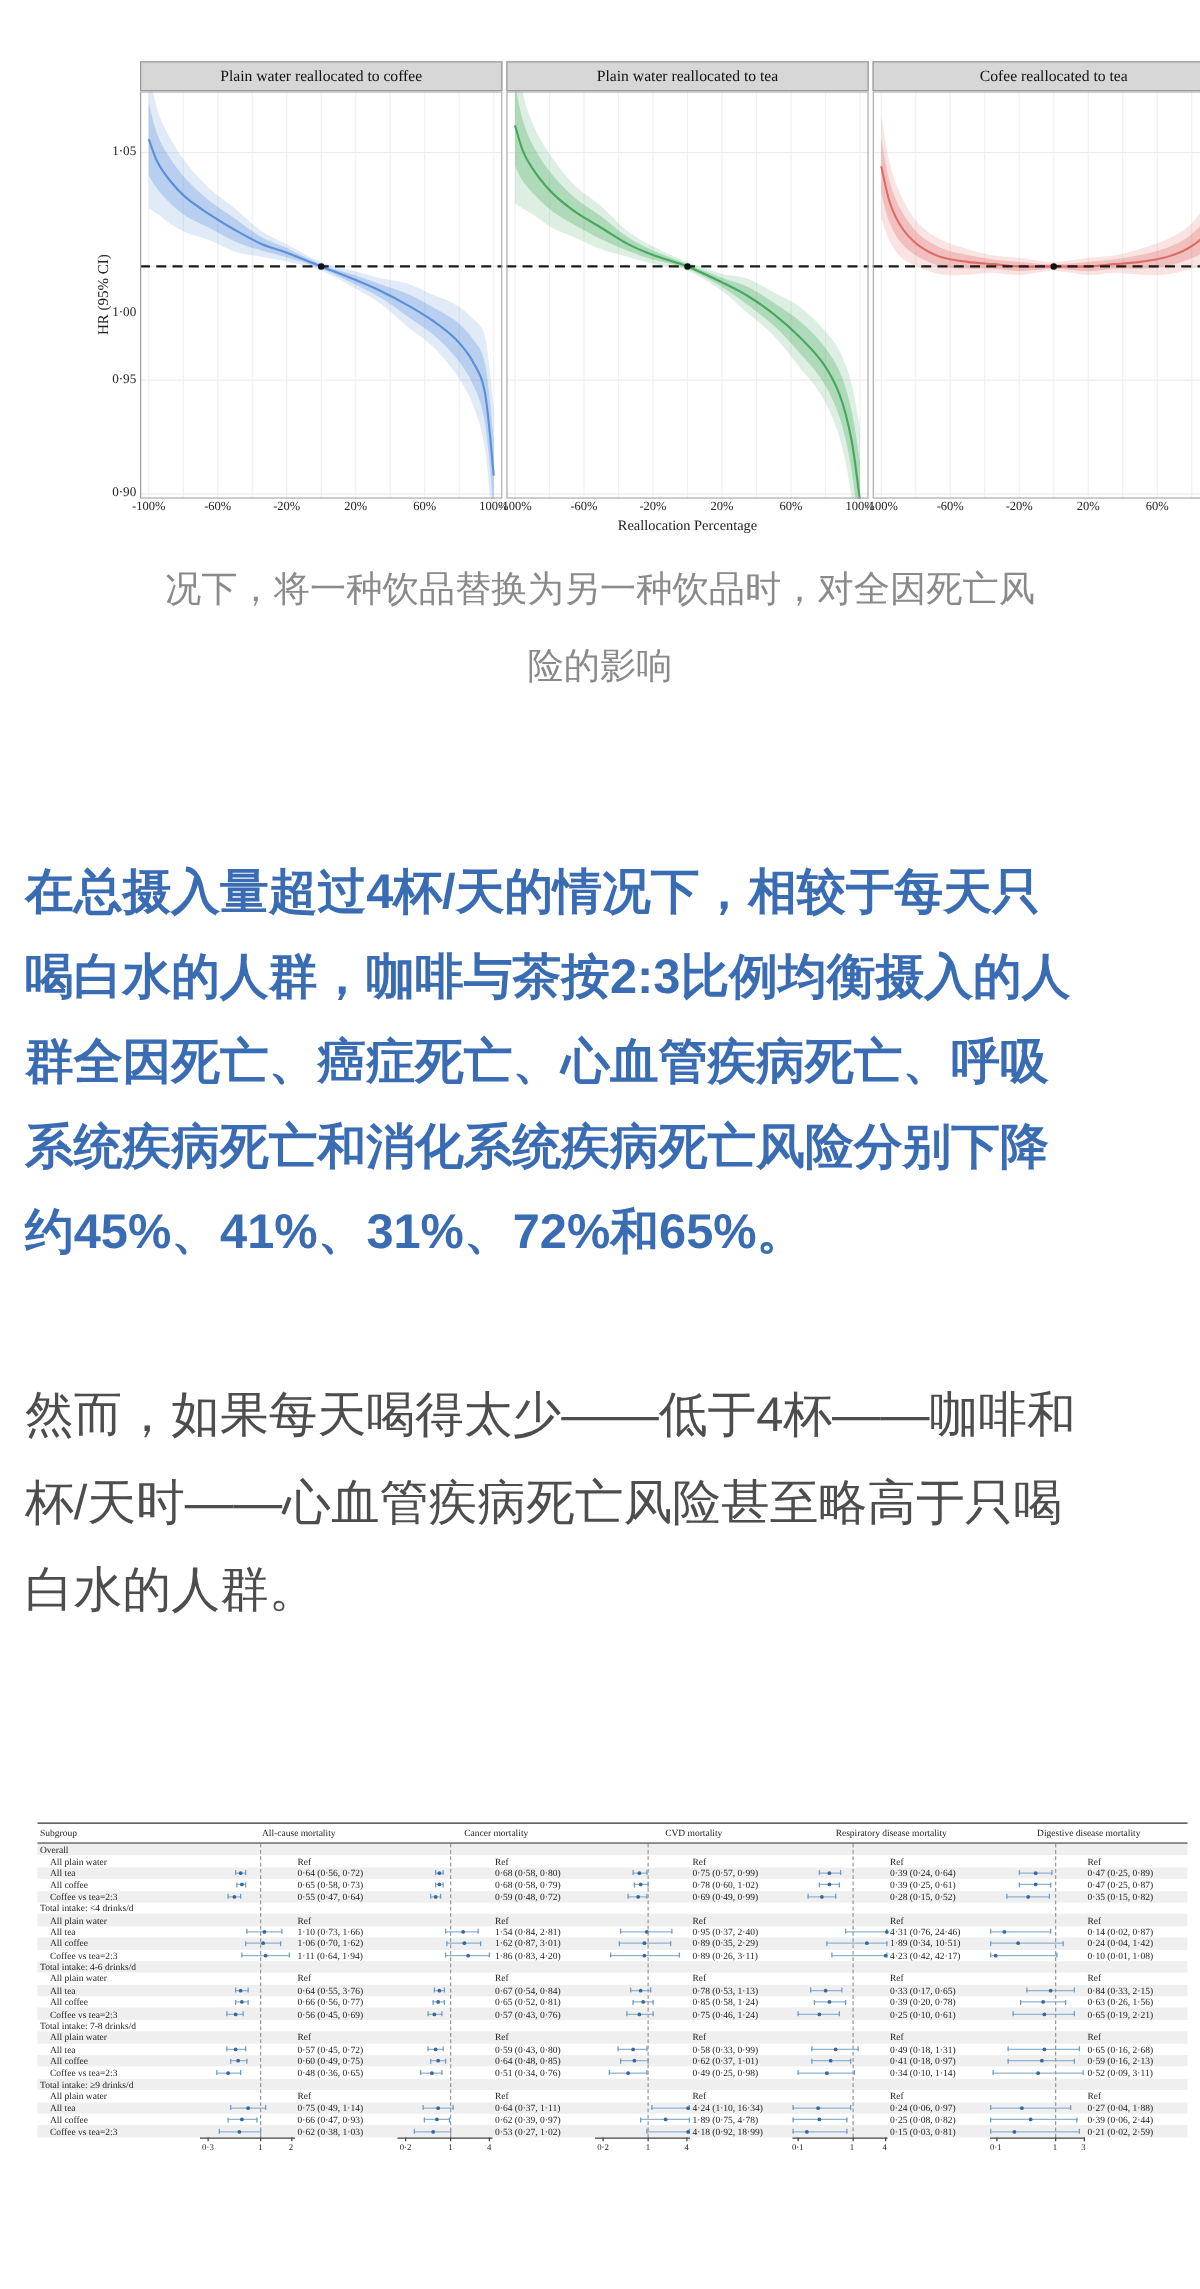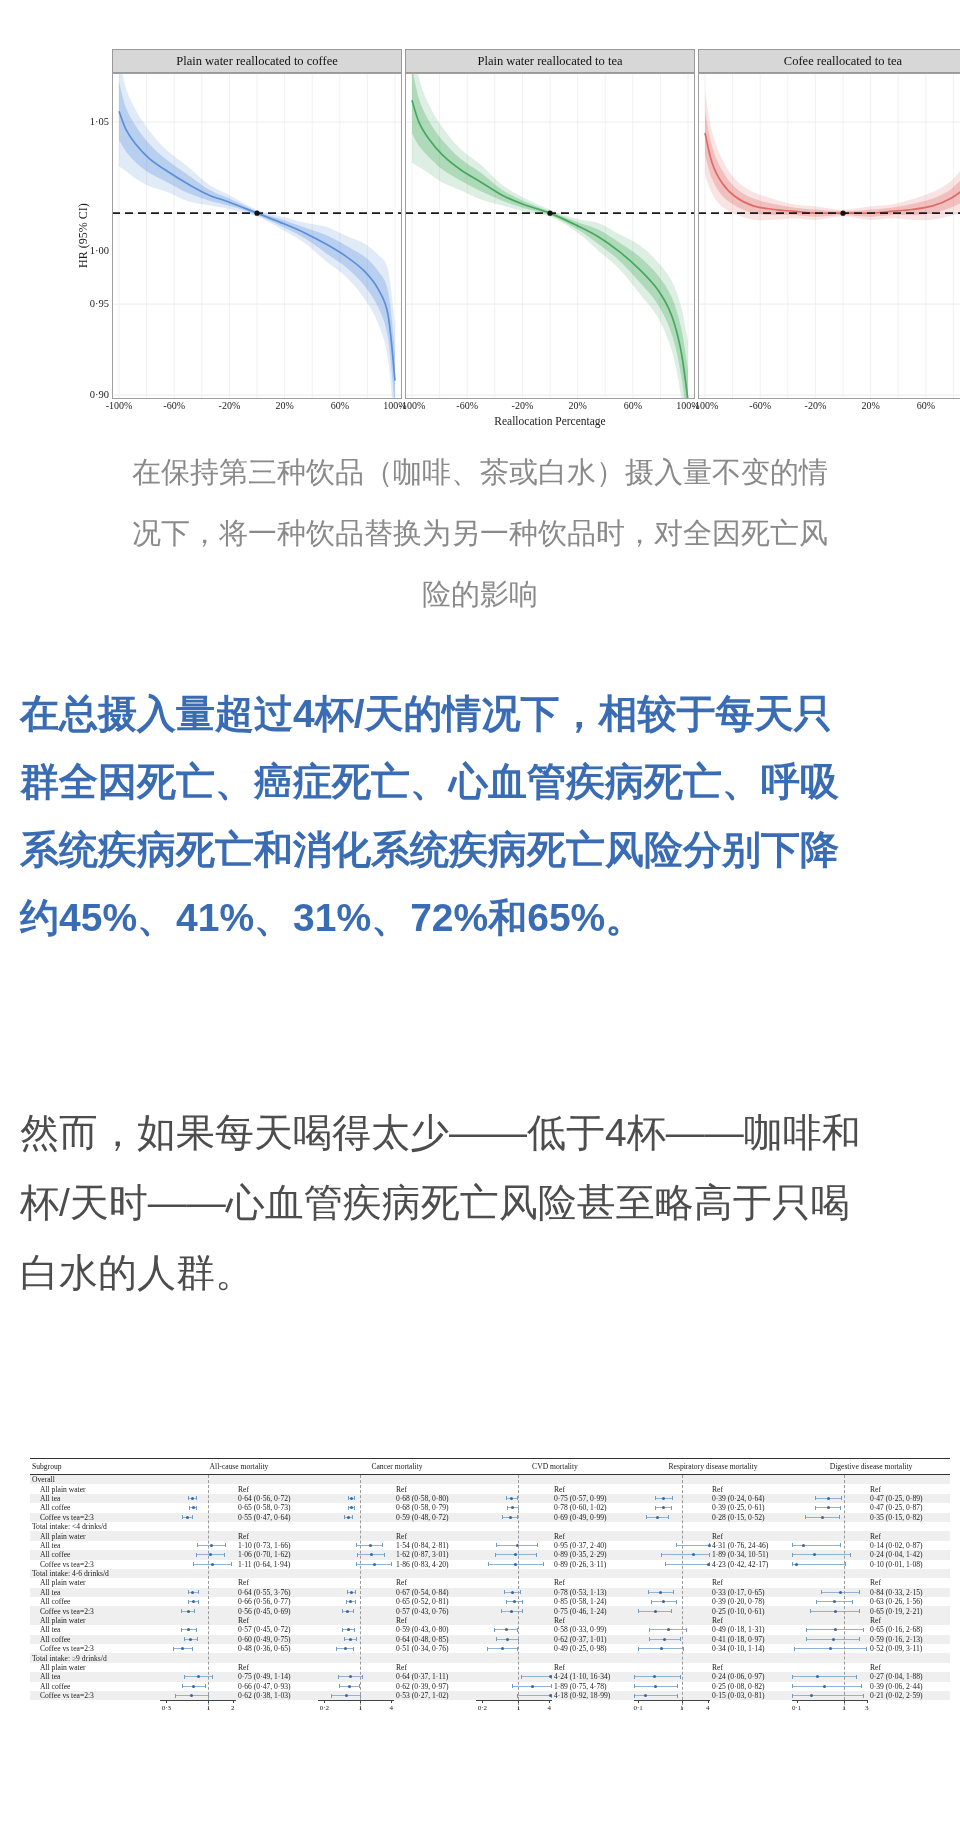--- a/index.html
+++ b/index.html
@@ -180,27 +180,27 @@
               <span style="left: 172.6px;">20%</span>
               <span style="left: 227.8px;">60%</span>
             </div>
           </div>
         </div>
     </div>
     <div class="x-label">Reallocation Percentage</div>
   </figure>
 
   <section class="cap1">
-    <div>在保持第三种饮品（咖啡、茶或白水）摄入量不变的情</div>
     <div>况下，将一种饮品替换为另一种饮品时，对全因死亡风</div>
     <div>险的影响</div>
   </section>
 
   <section class="highlight">
     <div>在总摄入量超过4杯/天的情况下，相较于每天只</div>
+    <div>喝白水的人群，咖啡与茶按2:3比例均衡摄入的人</div>
     <div>群全因死亡、癌症死亡、心血管疾病死亡、呼吸</div>
     <div>系统疾病死亡和消化系统疾病死亡风险分别下降</div>
     <div>约45%、41%、31%、72%和65%。</div>
   </section>
 
   <section class="bodytext">
     <div>然而，如果每天喝得太少——低于4杯——咖啡和</div>
     <div>杯/天时——心血管疾病死亡风险甚至略高于只喝</div>
     <div>白水的人群。</div>
   </section>
@@ -597,20 +597,23 @@
             <div class="ci-dot" style="left: 21.4891px;"></div>
           </div>
           <div class="f-val">0·25 (0·10, 0·61)</div>
           <div class="f-plot">
             <div class="ci-line" style="left: 17.8211px; width: 50.5528px;"></div>
             <div class="ci-cap" style="left: 17.8211px;"></div>
             <div class="ci-cap" style="left: 67.3738px;"></div>
             <div class="ci-dot" style="left: 43.161px;"></div>
           </div>
           <div class="f-val">0·65 (0·19, 2·21)</div>
+        </div>
+        <div class="f-row section">
+          <div class="f-sub">Total intake: 7-8 drinks/d</div>
         </div>
         <div class="f-row data stripe">
           <div class="f-sub">All plain water</div>
           <div class="f-plot"></div>
           <div class="f-val">Ref</div>
           <div class="f-plot"></div>
           <div class="f-val">Ref</div>
           <div class="f-plot"></div>
           <div class="f-val">Ref</div>
           <div class="f-plot"></div>

